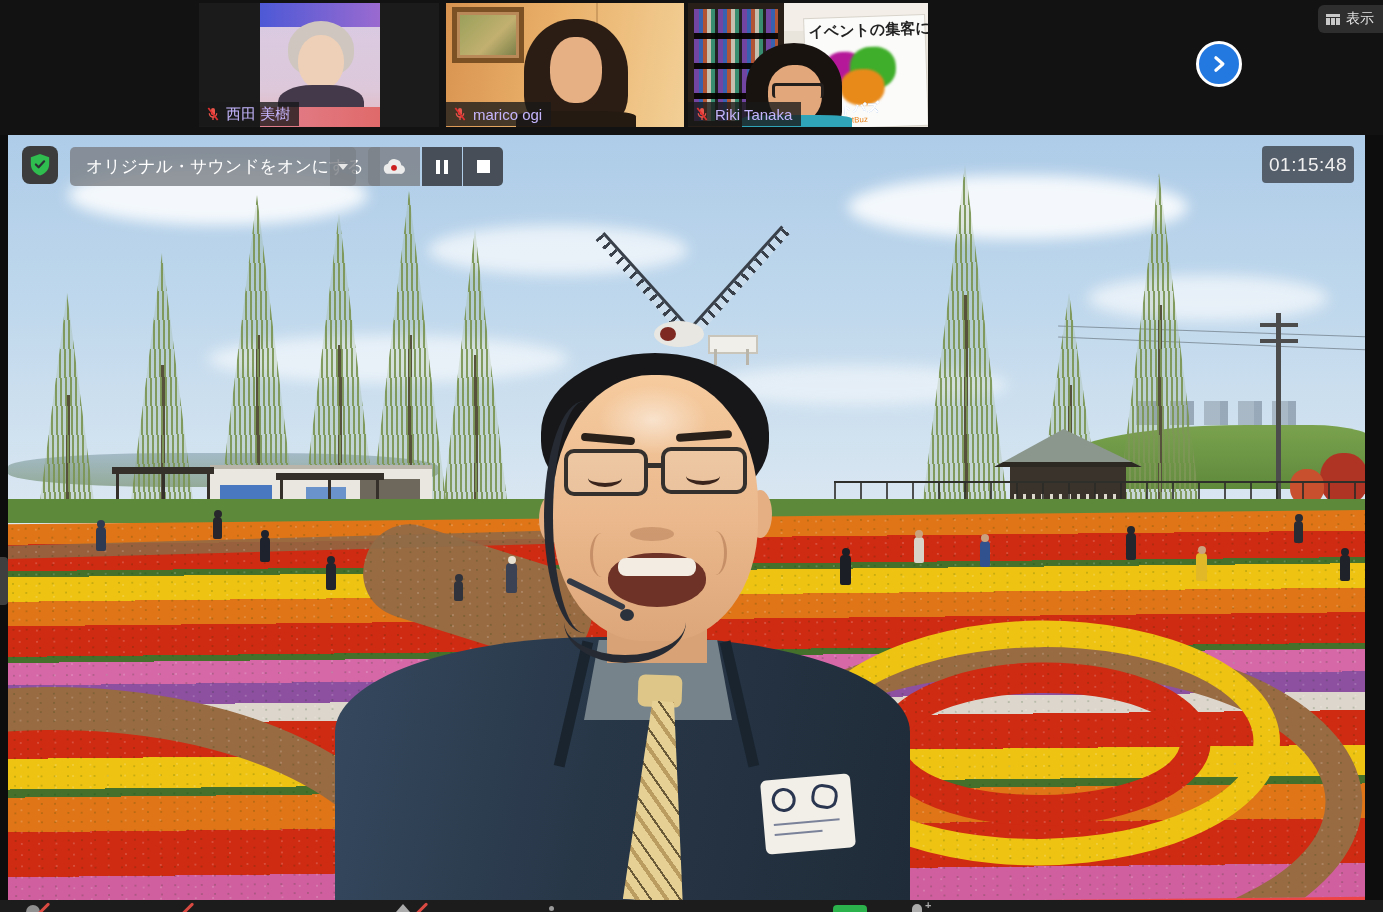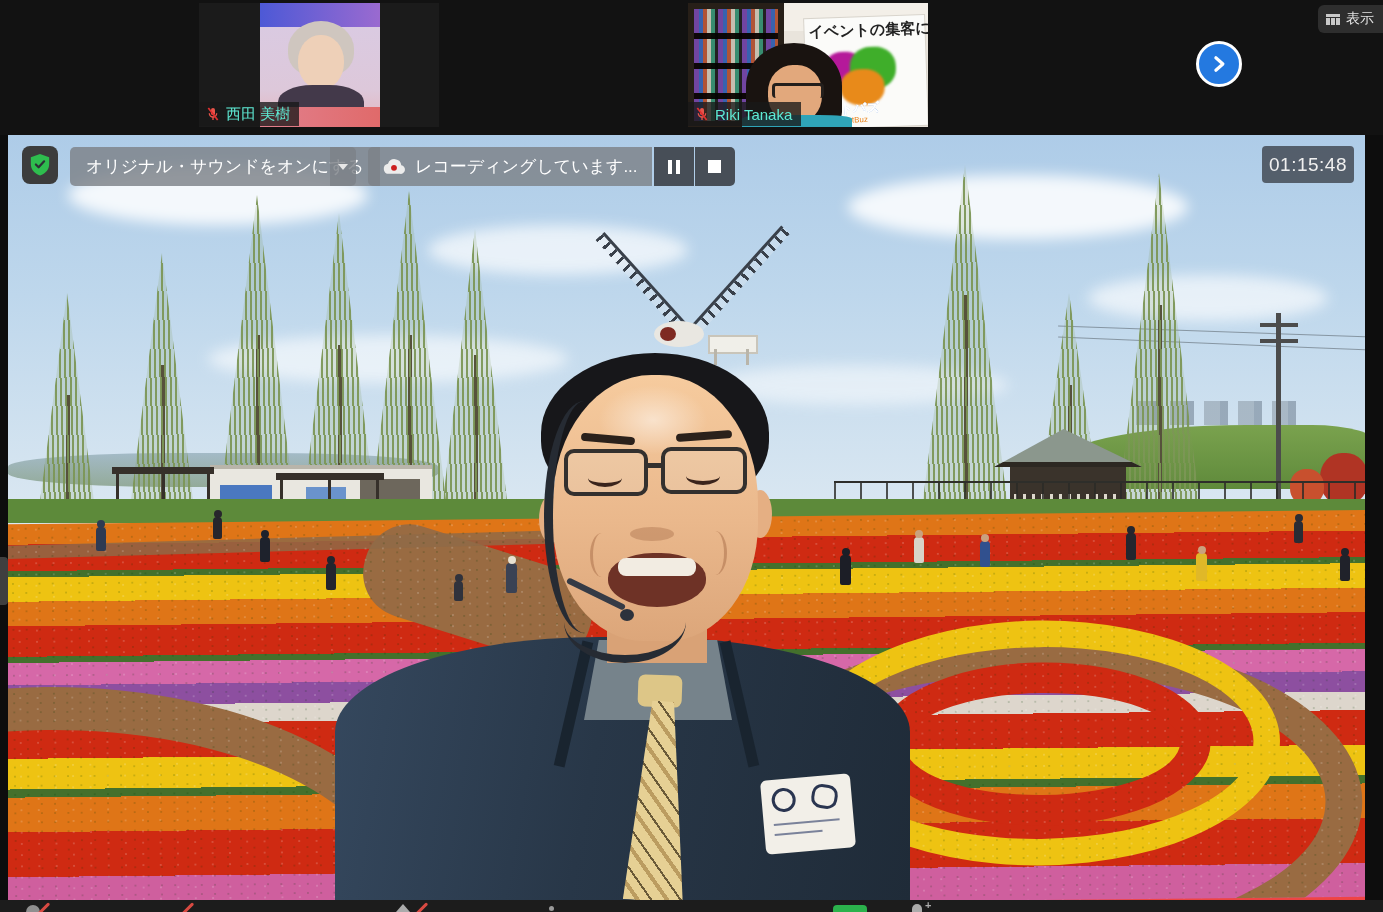--- a/index.html
+++ b/index.html
@@ -5,21 +5,21 @@
   html,body{margin:0;padding:0;background:#000;}
   #screen{position:relative;width:1383px;height:912px;background:#101010;overflow:hidden;
           font-family:"Liberation Sans","DejaVu Sans",sans-serif;}
 
   
   .top-strip{position:absolute;left:0;top:0;width:1383px;height:135px;background:#121212;}
   .slot{position:absolute;top:3px;height:124px;background:#1b1b1b;overflow:hidden;}
   .thumb{position:absolute;top:0;height:124px;overflow:hidden;}
   .name-tag{position:absolute;left:0;bottom:1px;height:24px;display:flex;align-items:center;gap:5px;
             padding:0 9px 0 6px;background:rgba(24,24,24,.78);z-index:9;}
-  .name-tag span{color:#5eead4;font-size:15px;white-space:nowrap;}
+  .name-tag span{color:#c4b5fd;font-size:15px;white-space:nowrap;}
   .micico{width:16px;height:16px;flex:0 0 auto;}
 
   
   .t1{left:61px;width:120px;background:linear-gradient(180deg,#d9cbe4 0%,#ddc8da 70%,#e5b6bd 100%);}
   .t1 .band-top{position:absolute;left:0;top:0;width:120px;height:24px;
        background:linear-gradient(90deg,#4d59d6,#9a6ad0);}
   .t1 .band-bot{position:absolute;left:0;bottom:0;width:120px;height:20px;
        background:linear-gradient(90deg,#e2808e,#e06a6a);}
   .t1 .hair{position:absolute;left:28px;top:18px;width:66px;height:56px;border-radius:50% 50% 42% 42%;background:#cfc6bf;}
   .t1 .face{position:absolute;left:38px;top:32px;width:46px;height:54px;border-radius:48%;background:#eed0b8;}
@@ -246,20 +246,40 @@
         <svg class="micico" viewBox="0 0 24 24">
           <path d="M12 3a3 3 0 0 1 3 3v5a3 3 0 0 1-6 0V6a3 3 0 0 1 3-3z" fill="#e8544a"></path>
           <path d="M6.5 11a5.5 5.5 0 0 0 11 0" stroke="#e8544a" stroke-width="2" fill="none"></path>
           <line x1="12" y1="16.5" x2="12" y2="21" stroke="#e8544a" stroke-width="2"></line>
           <line x1="5" y1="3" x2="19" y2="21" stroke="#e03030" stroke-width="2.6"></line>
         </svg>
         <span>西田 美樹</span>
       </div>
     </div>
 
+    <div class="slot" style="left:446px;width:238px;">
+      <div class="thumb t2" style="width:238px;">
+        <div class="seam"></div>
+        <div class="frame">
+            <div class="art"></div>
+          </div>
+        <div class="hair"></div>
+        <div class="face"></div>
+        <div class="body"></div>
+      </div>
+      <div class="name-tag">
+        <svg class="micico" viewBox="0 0 24 24">
+          <path d="M12 3a3 3 0 0 1 3 3v5a3 3 0 0 1-6 0V6a3 3 0 0 1 3-3z" fill="#e8544a"></path>
+          <path d="M6.5 11a5.5 5.5 0 0 0 11 0" stroke="#e8544a" stroke-width="2" fill="none"></path>
+          <line x1="12" y1="16.5" x2="12" y2="21" stroke="#e8544a" stroke-width="2"></line>
+          <line x1="5" y1="3" x2="19" y2="21" stroke="#e03030" stroke-width="2.6"></line>
+        </svg>
+        <span>marico ogi</span>
+      </div>
+    </div>
 
     <div class="slot" style="left:688px;width:240px;">
       <div class="thumb t3" style="width:240px;">
         <div class="ceil"></div>
         <div class="shelf"></div>
         <div class="books"></div>
         <div class="poster">
           <div class="p-top"><b>イベントの集客に</b></div>
           <div class="burst1"></div>
           <div class="burst2"></div>
@@ -466,21 +486,20 @@
     <div class="ctl-caret">
       <div class="caret"></div>
     </div>
 
     <div class="ctl-rec">
       <div class="rec-main">
         <svg width="24" height="18" viewBox="0 0 28 20">
           <path d="M8 18a6 6 0 0 1-1-11.9A8 8 0 0 1 22.5 8 5 5 0 0 1 21 18z" fill="#ececec"></path>
           <circle cx="14" cy="11" r="3.4" fill="#cc2020"></circle>
         </svg>
-        <span>レコーディングしています...</span>
       </div>
       <div class="rec-btn pause">
         <div class="pause-i">
             <b></b>
             <b></b>
           </div>
       </div>
       <div class="rec-btn stop">
         <div class="stop-i"></div>
       </div>

